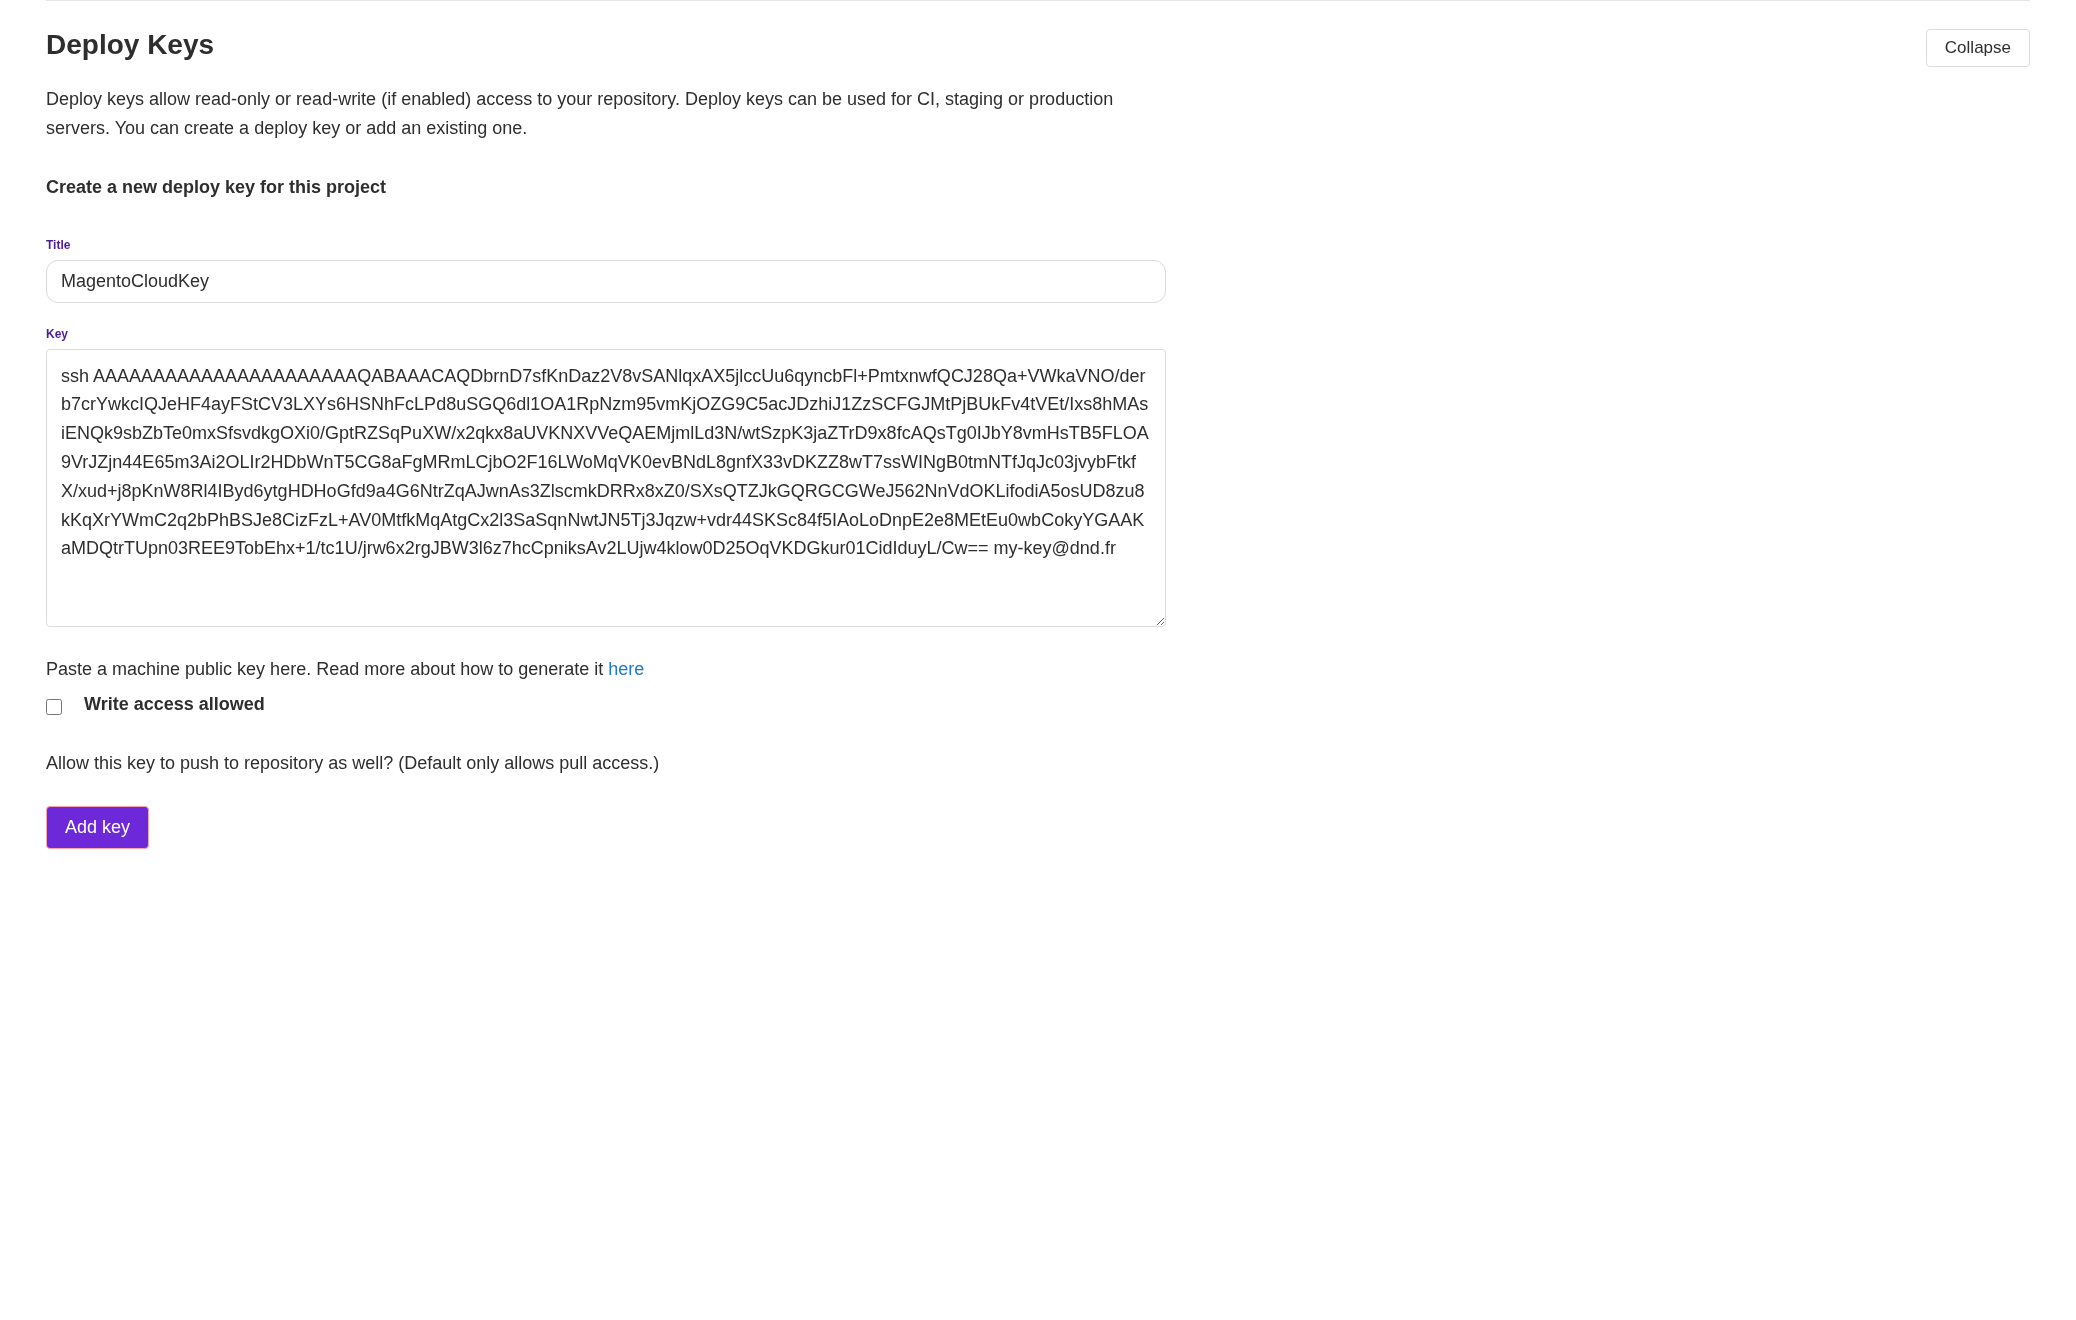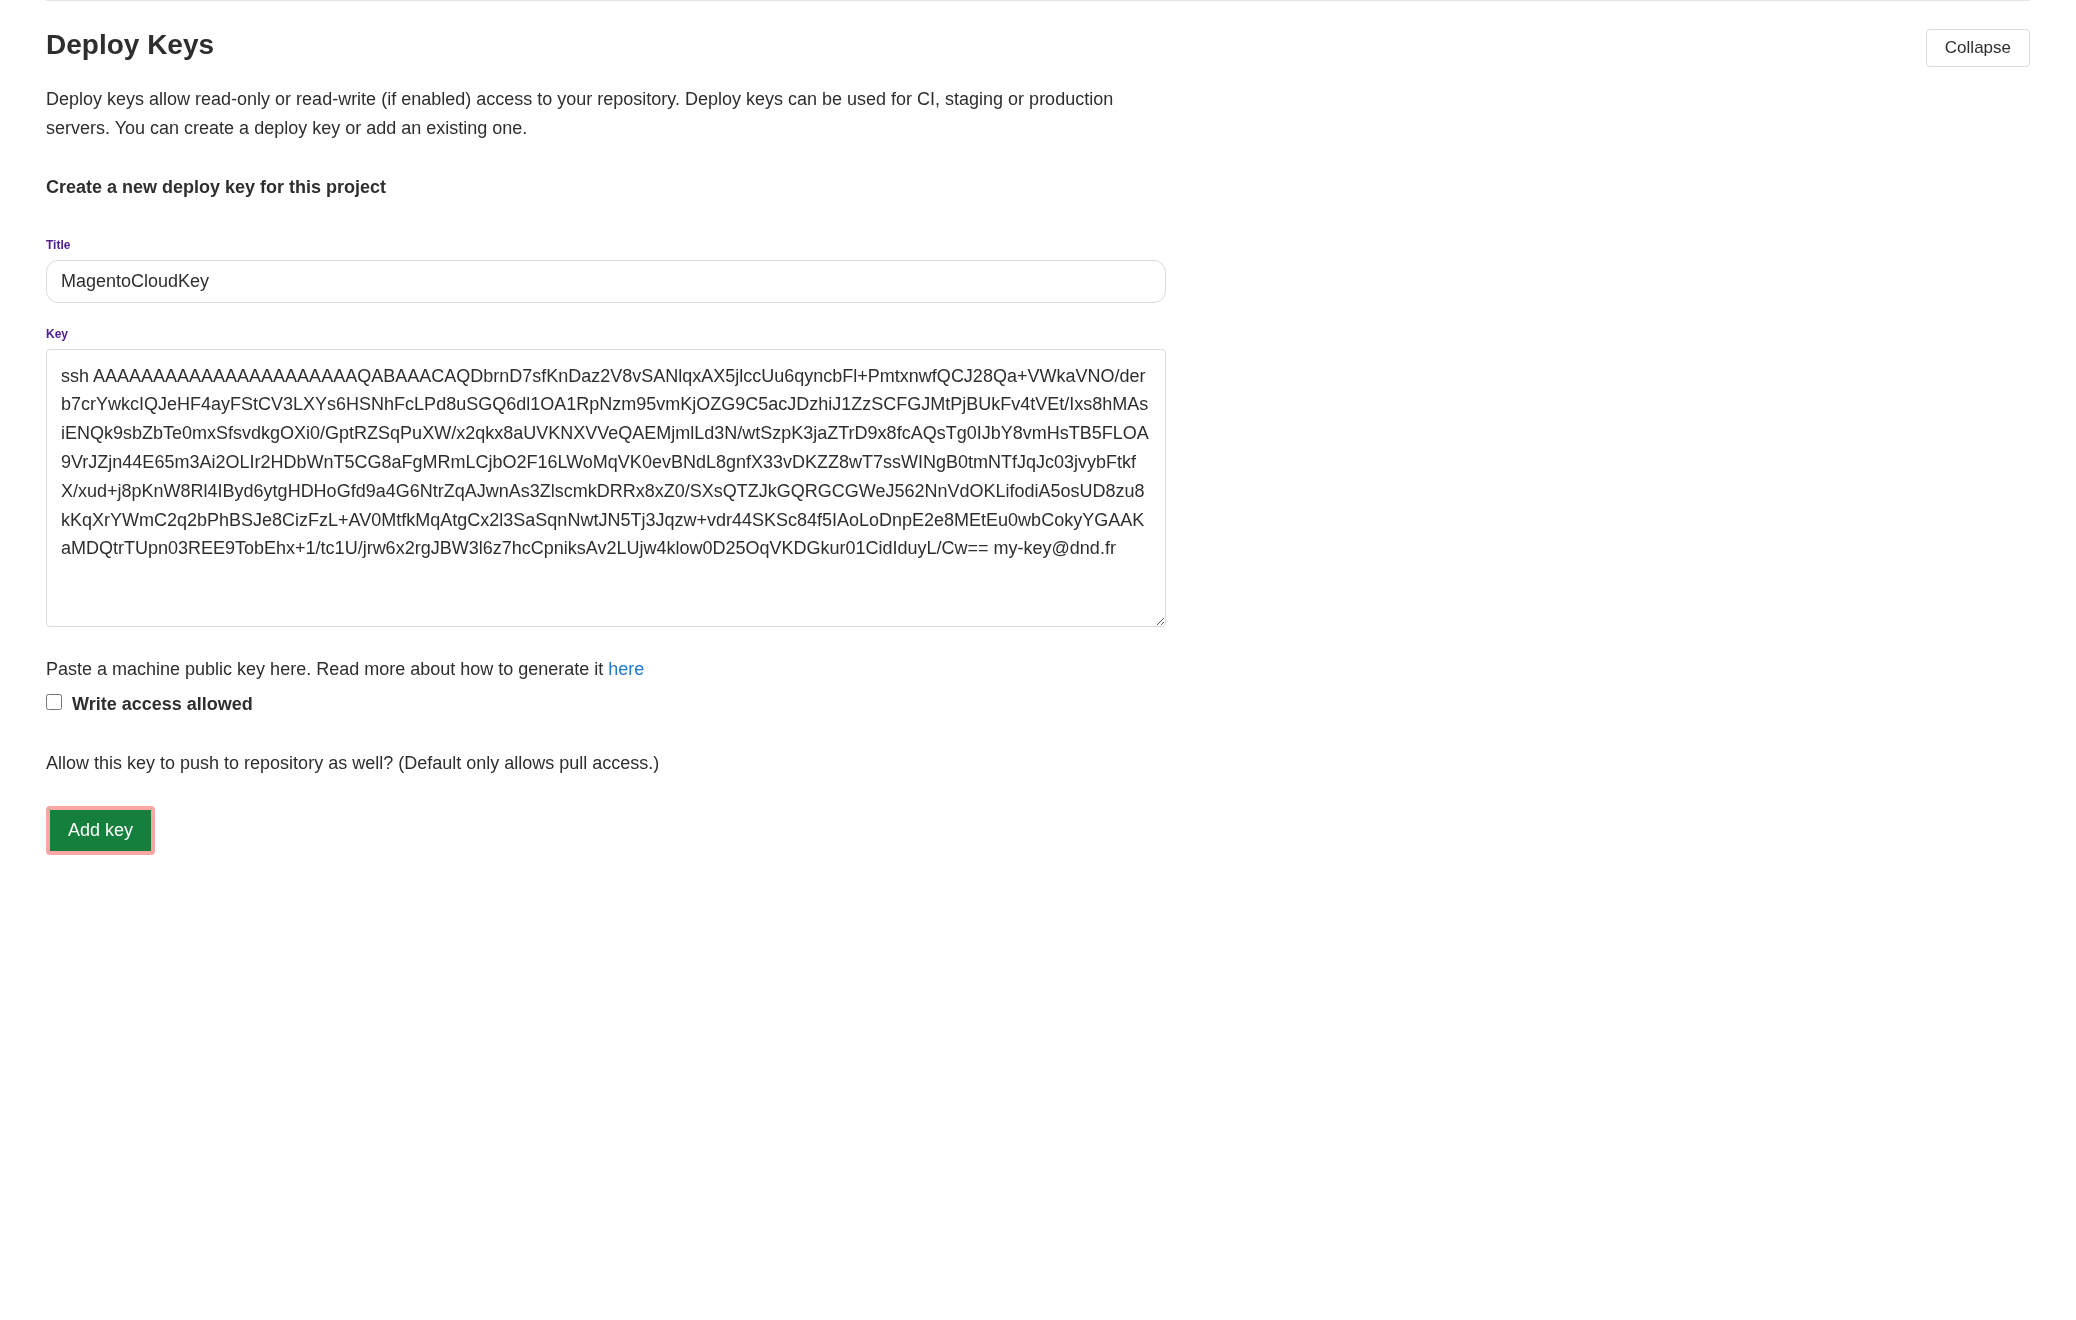--- a/index.html
+++ b/index.html
@@ -90,22 +90,22 @@
       color: #2e2e2e;
       line-height: 1.6;
       margin-bottom: 11px;
     }
     .helper-text a {
       color: #1f78d1;
       text-decoration: none;
     }
     .checkbox-row {
       display: flex;
-      align-items: flex-start;
-      gap: 10px;
+      align-items: flex-end;
+      gap: 22px;
       margin-bottom: 34px;
     }
     .checkbox-input {
       width: 16px;
       height: 16px;
       border: 1px solid #b5b5b5;
       border-radius: 2px;
       cursor: pointer;
     }
     .checkbox-label {
@@ -114,22 +114,22 @@
       color: #2e2e2e;
       cursor: pointer;
     }
     .checkbox-helper {
       font-size: 18px;
       color: #2e2e2e;
       line-height: 1.6;
       margin-bottom: 28px;
     }
     .primary-btn {
-      background: #15803d;
-      border: 4px solid #fca5a5;
+      background: #6d28d9;
+      border: 1px solid #fca5a5;
       border-radius: 4px;
       color: #fff;
       padding: 10px 18px;
       font-size: 18px;
       cursor: pointer;
     }
   </style>
 </head>
 <body>
 

